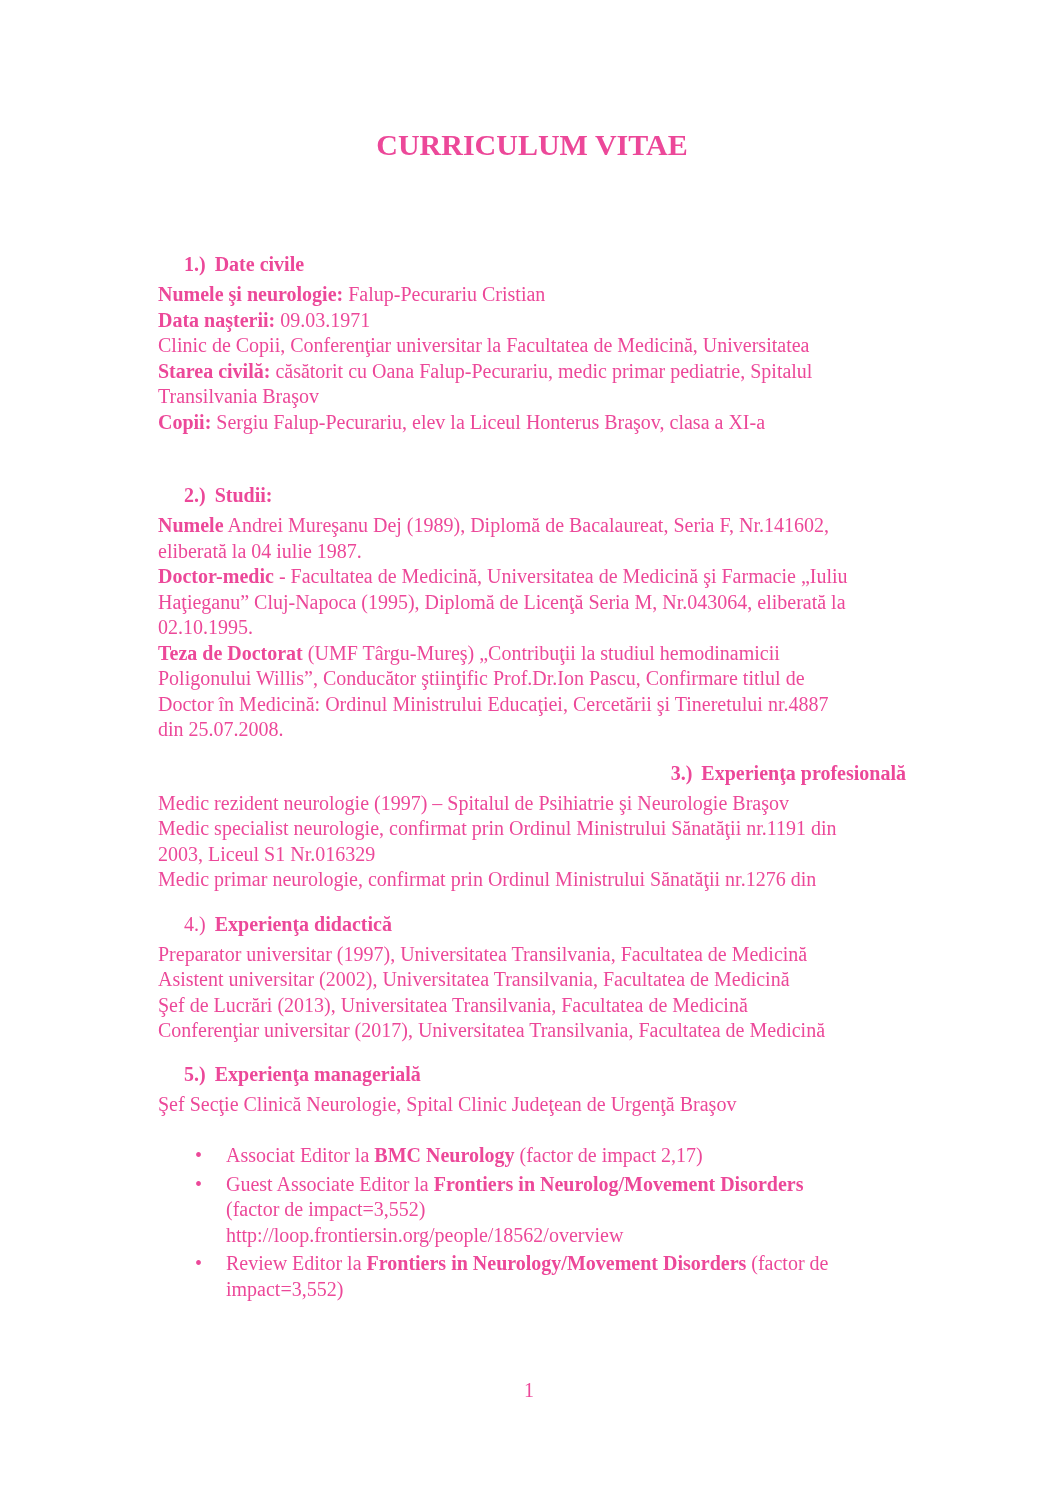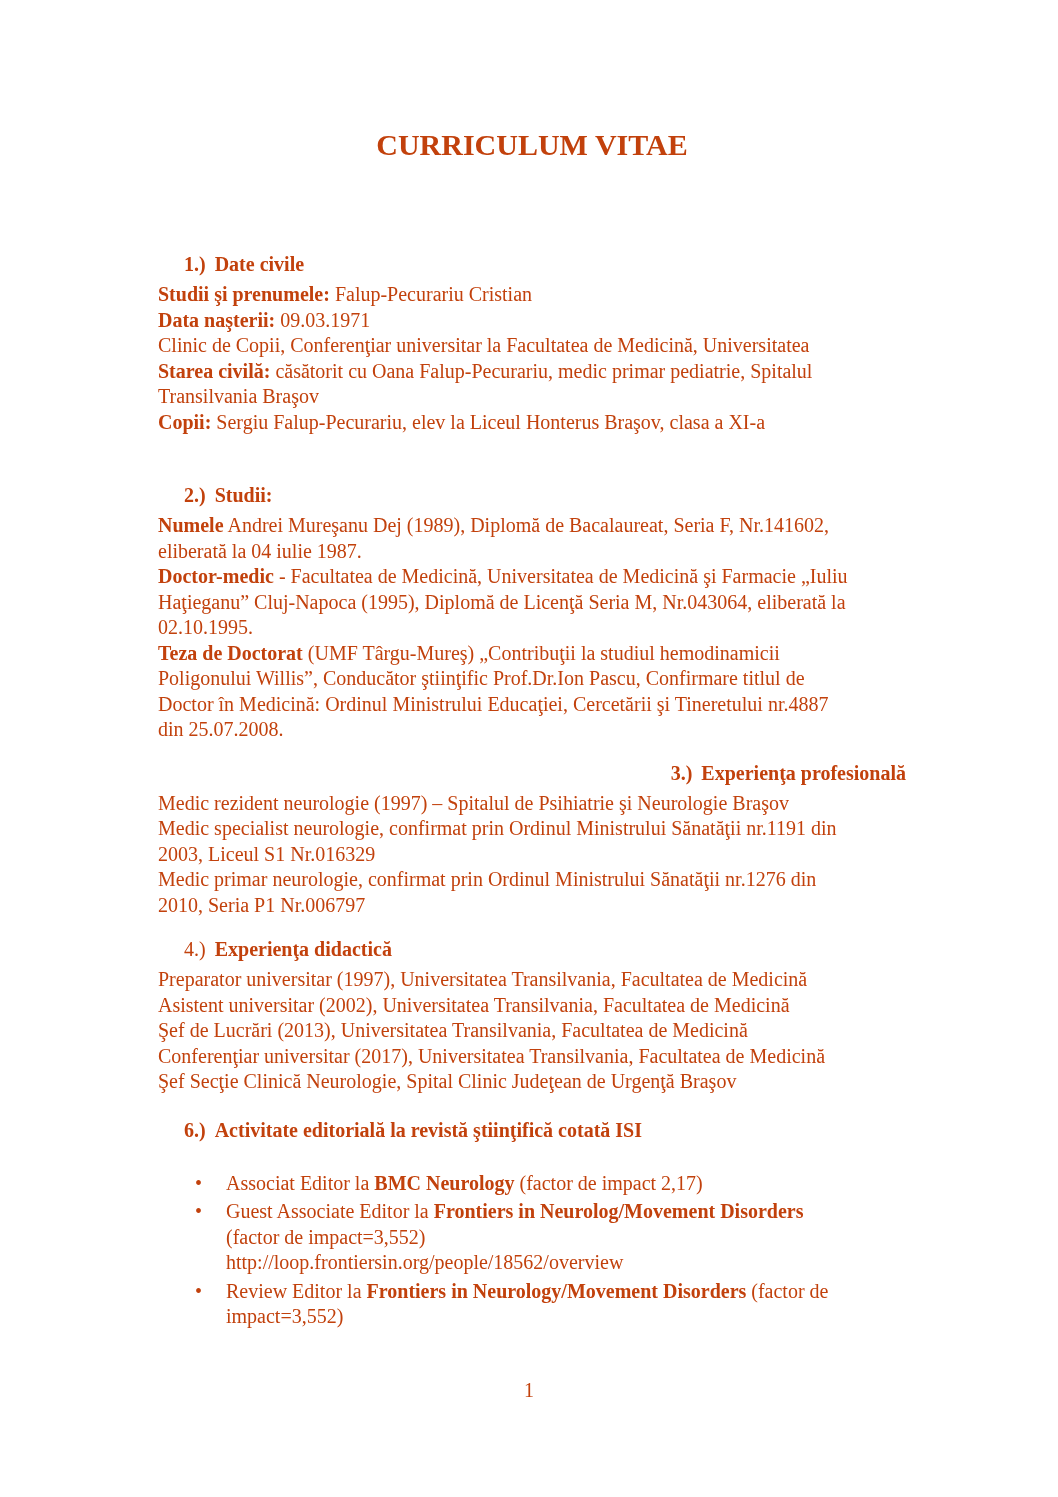--- a/index.html
+++ b/index.html
@@ -1,21 +1,21 @@
 <!DOCTYPE html>
 <html><head>
 <meta charset="utf-8">
 <style>
   html,body{margin:0;padding:0;background:#ffffff;}
   .page{
     position:relative;
     width:1058px;
     height:1497px;
     background:#ffffff;
-    color:#c2410c;
+    color:#ec4899;
     font-family:"Liberation Serif","DejaVu Serif",serif;
     overflow:hidden;
   }
   .content{
     position:absolute;
     left:158px;
     top:0;
     width:748px;
   }
   .doc-title{
@@ -73,21 +73,21 @@
 </style>
 </head>
 <body>
 
 <div class="page">
   <div class="content">
 
     <div class="doc-title">CURRICULUM VITAE</div>
 
     <div class="sec-h h-civil"><span class="hnum">1.)</span><span>Date civile</span></div>
-    <div class="line"><b>Studii şi prenumele:</b><span> Falup-Pecurariu Cristian</span></div>
+    <div class="line"><b>Numele şi neurologie:</b><span> Falup-Pecurariu Cristian</span></div>
     <div class="line"><b>Data naşterii:</b><span> 09.03.1971</span></div>
     <div class="line">Clinic de Copii, Conferenţiar universitar la Facultatea de Medicină, Universitatea</div>
     <div class="line"><b>Starea civilă:</b><span> căsătorit cu Oana Falup-Pecurariu, medic primar pediatrie, Spitalul</span></div>
     <div class="line">Transilvania Braşov</div>
     <div class="line"><b>Copii:</b><span> Sergiu Falup-Pecurariu, elev la Liceul Honterus Braşov, clasa a XI-a</span></div>
 
     <div class="sec-h h-studies"><span class="hnum">2.)</span><span>Studii:</span></div>
     <div class="line"><b>Numele</b><span> Andrei Mureşanu Dej (1989), Diplomă de Bacalaureat, Seria F, Nr.141602,</span></div>
     <div class="line">eliberată la 04 iulie 1987.</div>
     <div class="line"><b>Doctor-medic</b><span> - Facultatea de Medicină, Universitatea de Medicină şi Farmacie „Iuliu</span></div>
@@ -96,31 +96,30 @@
     <div class="line"><b>Teza de Doctorat</b><span> (UMF Târgu-Mureş) „Contribuţii la studiul hemodinamicii</span></div>
     <div class="line">Poligonului Willis”, Conducător ştiinţific Prof.Dr.Ion Pascu, Confirmare titlul de</div>
     <div class="line">Doctor în Medicină: Ordinul Ministrului Educaţiei, Cercetării şi Tineretului nr.4887</div>
     <div class="line">din 25.07.2008.</div>
 
     <div class="sec-h h-professional"><span class="hnum">3.)</span><span>Experienţa profesională</span></div>
     <div class="line">Medic rezident neurologie (1997) – Spitalul de Psihiatrie şi Neurologie Braşov</div>
     <div class="line">Medic specialist neurologie, confirmat prin Ordinul Ministrului Sănatăţii nr.1191 din</div>
     <div class="line">2003, Liceul S1 Nr.016329</div>
     <div class="line">Medic primar neurologie, confirmat prin Ordinul Ministrului Sănatăţii nr.1276 din</div>
-    <div class="line">2010, Seria P1 Nr.006797</div>
 
     <div class="sec-h h-teaching"><span class="hnum regular">4.)</span><span>Experienţa didactică</span></div>
     <div class="line">Preparator universitar (1997), Universitatea Transilvania, Facultatea de Medicină</div>
     <div class="line">Asistent universitar (2002), Universitatea Transilvania, Facultatea de Medicină</div>
     <div class="line">Şef de Lucrări (2013), Universitatea Transilvania, Facultatea de Medicină</div>
     <div class="line">Conferenţiar universitar (2017), Universitatea Transilvania, Facultatea de Medicină</div>
 
+    <div class="sec-h h-managerial"><span class="hnum">5.)</span><span>Experienţa managerială</span></div>
     <div class="line">Şef Secţie Clinică Neurologie, Spital Clinic Judeţean de Urgenţă Braşov</div>
 
-    <div class="sec-h h-editorial"><span class="hnum">6.)</span><span>Activitate editorială la revistă ştiinţifică cotată ISI</span></div>
 
     <div class="bullets">
       <div class="bullet-item">
         <span class="bullet-marker">•</span>
         <div class="bullet-body">
           <div class="line"><span>Associat Editor la </span><b>BMC Neurology</b><span> (factor de impact 2,17)</span></div>
         </div>
       </div>
       <div class="bullet-item">
         <span class="bullet-marker">•</span>

